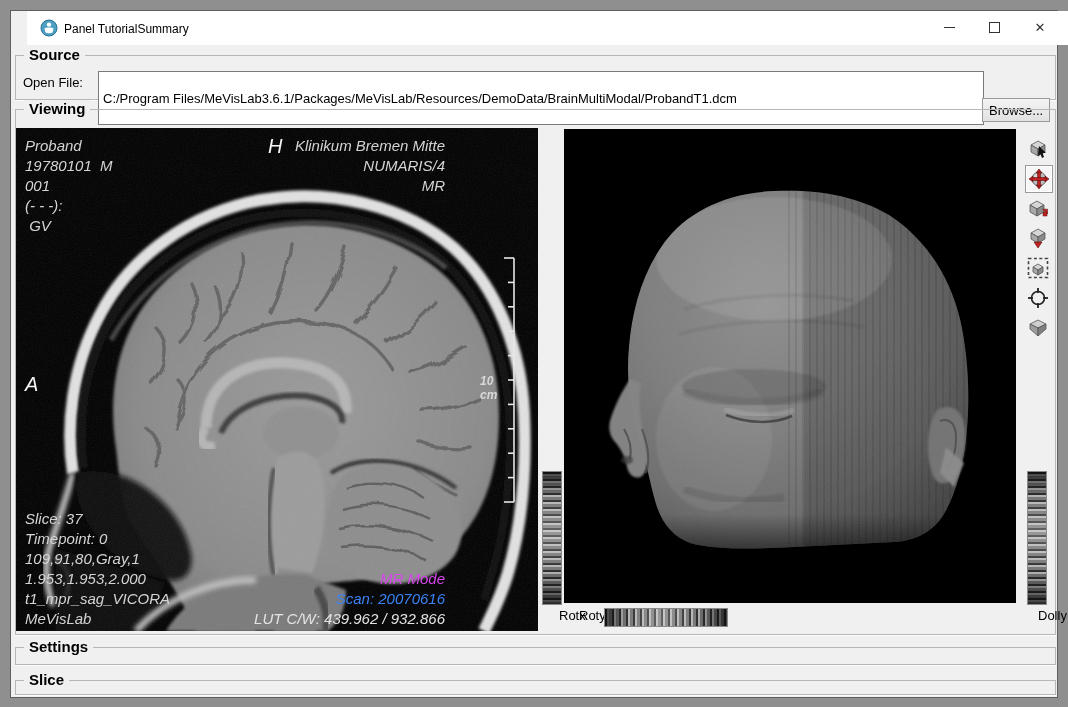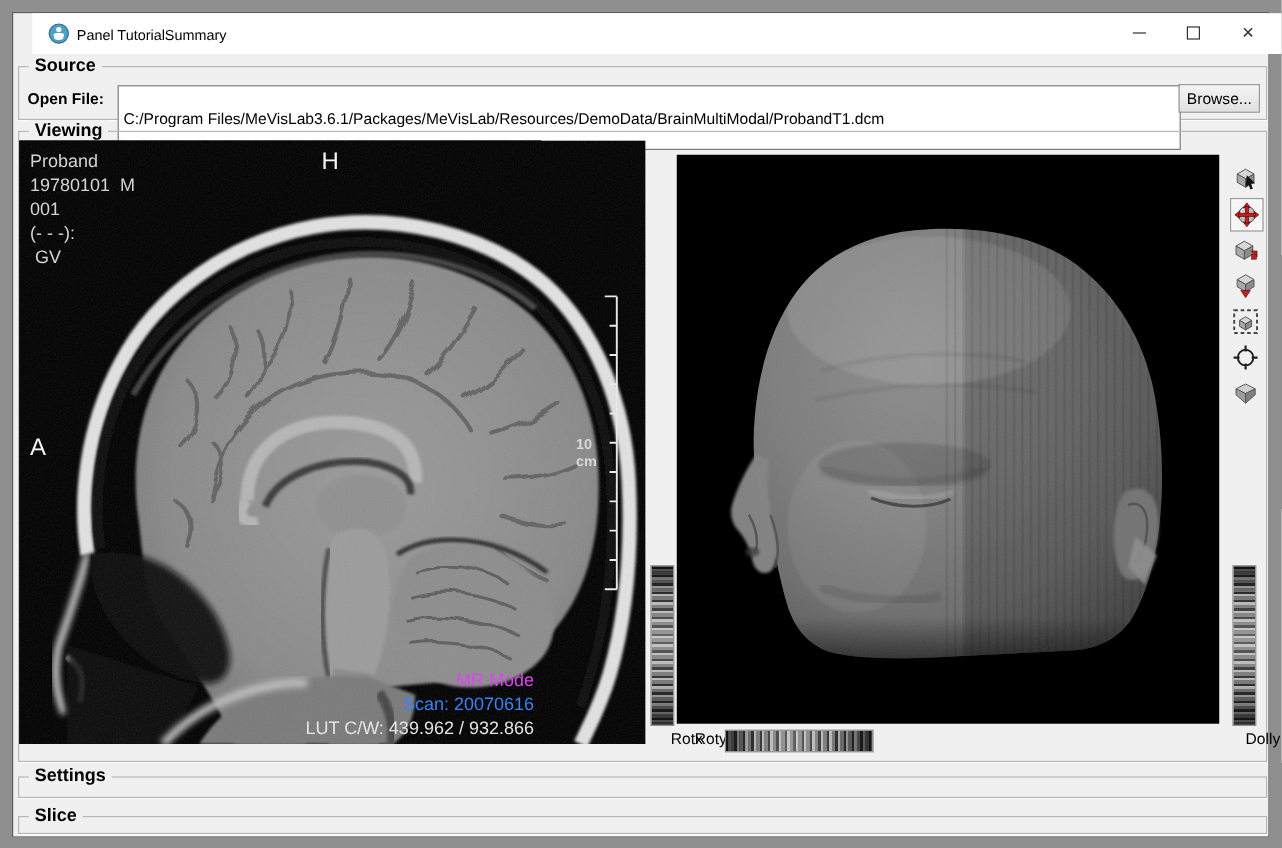--- a/index.html
+++ b/index.html
@@ -7,23 +7,23 @@
   .window{position:absolute;left:10px;top:10px;width:1046px;height:686px;background:#f0f0f0;border:1px solid #5f5f5f;}
   .titlebar{position:absolute;left:16px;top:0;width:100%;height:34px;background:#ffffff;}
   .title-text{position:absolute;left:37px;top:11px;font-size:12px;color:#000;}
   .app-icon{position:absolute;left:13px;top:8px;width:18px;height:18px;}
   .capbtn{position:absolute;top:0;width:45px;height:32px;display:flex;align-items:center;justify-content:center;}
   .glyph-min{width:11px;height:1px;background:#333;}
   .glyph-max{width:9px;height:9px;border:1px solid #333;}
   .glyph-close{font-size:13px;color:#333;line-height:1;}
   .gbox{position:absolute;border:1px solid #b7b7b7;box-shadow:inset 0 0 0 0 #fff,0 1px 0 rgba(255,255,255,.8);}
   .gtitle{position:absolute;top:-10px;left:8px;background:#f0f0f0;padding:0 5px;font-size:15px;font-weight:bold;color:#000;white-space:nowrap;}
-  .field-label{position:absolute;font-size:13px;color:#000;font-weight:bold;}
+  .field-label{position:absolute;font-size:13px;color:#000;}
   .path-input{position:absolute;left:87px;top:60px;width:876px;height:20px;border:1px solid #7a7a7a;background:#fff;font-family:"Liberation Sans",sans-serif;font-size:13px;padding:16px 4px;color:#000;}
-  .btn{position:absolute;background:linear-gradient(#f4f4f4,#e1e1e1);border:1px solid #9a9a9a;font-family:"Liberation Sans",sans-serif;font-size:13px;color:#000;text-align:center;}
+  .btn{position:absolute;background:linear-gradient(#f4f4f4,#e1e1e1);border:1px solid #9a9a9a;font-family:"Liberation Sans",sans-serif;font-size:13px;color:#000;text-align:center;margin-top:28px;}
   .viewer{position:absolute;background:#000;}
   .ovl{position:absolute;color:#d4d4d4;font-size:15px;line-height:20px;white-space:pre;}
   .ovl.right{text-align:right;}
   .marker{position:absolute;color:#f2f2f2;font-size:20px;}
   .scale-label{position:absolute;color:#d8d8d8;font-size:12px;font-weight:bold;}
   .wheel-v{position:absolute;width:18px;height:132px;border:1px solid #8a8a8a;background:
      linear-gradient(to bottom,rgba(0,0,0,.65),rgba(0,0,0,0) 18%,rgba(255,255,255,.25) 45%,rgba(0,0,0,0) 75%,rgba(0,0,0,.65)),
      repeating-linear-gradient(to bottom,#303030 0 2px,#b5b5b5 2px 4px,#777 4px 7px);}
   .wheel-h{position:absolute;width:122px;height:17px;border:1px solid #8a8a8a;background:
      linear-gradient(to right,rgba(0,0,0,.65),rgba(0,0,0,0) 18%,rgba(255,255,255,.25) 45%,rgba(0,0,0,0) 75%,rgba(0,0,0,.65)),
@@ -60,21 +60,21 @@
     <span class="gtitle">Source</span>
   </div>
   <span class="field-label" style="left:12px;top:64px;">Open File:</span>
   <input class="path-input" type="text" value="C:/Program Files/MeVisLab3.6.1/Packages/MeVisLab/Resources/DemoData/BrainMultiModal/ProbandT1.dcm" style="">
   <button class="btn" style="left:971px;top:59px;width:68px;height:24px;">Browse...</button>
 
   <div class="gbox" style="left:4px;top:98px;width:1039px;height:524px;">
     <span class="gtitle">Viewing</span>
   </div>
 
-  <div class="viewer" style="left:5px;top:106px;width:435px;height:503px;">
+  <div class="viewer" style="left:5px;top:117px;width:435px;height:503px;font-style:italic;">
     <svg width="522" height="503" viewBox="0 0 522 503">
       <defs>
         <radialGradient id="brainGrad" cx="52%" cy="45%" r="65%">
           <stop offset="0" stop-color="#9a9a9a"></stop>
             <stop offset="0.7" stop-color="#8a8a8a"></stop>
             <stop offset="1" stop-color="#747474"></stop>
         </radialGradient>
         <filter id="softB">
             <feGaussianBlur stdDeviation="1.4"></feGaussianBlur>
           </filter>
@@ -145,39 +145,41 @@
       <path d="M 150,503 C 175,462 225,442 290,447 L 330,462 C 330,482 322,495 312,503 Z" fill="#7a7a7a" filter="url(#softB)"></path>
       <path d="M 120,503 C 150,470 195,452 240,452" fill="none" stroke="#bdbdbd" stroke-width="7" filter="url(#soft2)"></path>
       <path d="M 300,460 C 310,475 312,490 310,503" fill="none" stroke="#474747" stroke-width="8" filter="url(#softB)"></path>
 
       <rect width="522" height="503" filter="url(#grain)" opacity="0.10"></rect>
     </svg>
 
     
     <div class="ovl" style="left:9px;top:8px;"><span>Proband</span><br><span>19780101  M</span><br><span>001</span><br><span>(- - -):</span><br><span> GV</span></div>
     <span class="marker" style="left:252px;top:7px;">H</span>
+    <div class="ovl right" style="right:6px;top:8px;"><span>Klinikum Bremen Mitte</span><br><span>NUMARIS/4</span><br><span>MR</span></div>
     <span class="marker" style="left:9px;top:245px;">A</span>
     
     <svg style="position:absolute;left:484px;top:128px;" width="16" height="248" viewBox="0 0 16 248">
       <g stroke="#e8e8e8" stroke-width="1.6">
         <line x1="14" y1="2" x2="14" y2="246"></line>
         <line x1="14" y1="2" x2="4" y2="2"></line>
           <line x1="14" y1="246" x2="4" y2="246"></line>
         <line x1="14" y1="26.4" x2="8" y2="26.4"></line>
           <line x1="14" y1="50.8" x2="8" y2="50.8"></line>
         <line x1="14" y1="75.2" x2="8" y2="75.2"></line>
           <line x1="14" y1="99.6" x2="8" y2="99.6"></line>
         <line x1="14" y1="124" x2="8" y2="124"></line>
           <line x1="14" y1="148.4" x2="8" y2="148.4"></line>
         <line x1="14" y1="172.8" x2="8" y2="172.8"></line>
           <line x1="14" y1="197.2" x2="8" y2="197.2"></line>
         <line x1="14" y1="221.6" x2="8" y2="221.6"></line>
       </g>
     </svg>
     <span class="scale-label" style="left:448px;top:246px;margin-left:16px;">10 cm</span>
+    <div class="ovl" style="left:9px;top:381px;"><span>Slice: 37</span><br><span>Timepoint: 0</span><br><span>109,91,80,Gray,1</span><br><span>1.953,1.953,2.000</span><br><span>t1_mpr_sag_VICORA</span><br><span>MeVisLab</span></div>
     <div class="ovl right" style="right:6px;top:441px;"><span style="color:#d946ef;">MR Mode</span><br><span style="color:#3b82f6;">Scan: 20070616</span><br><span style="color:#e4e4e4;">LUT C/W: 439.962 / 932.866</span></div>
   </div>
 
   <div class="viewer" style="left:553px;top:118px;width:452px;height:474px;">
     <svg width="452" height="474" viewBox="0 0 452 474">
       <defs>
         <radialGradient id="gHead" cx="40%" cy="32%" r="78%">
           <stop offset="0" stop-color="#8d8d8d"></stop>
             <stop offset="0.45" stop-color="#7e7e7e"></stop>
             <stop offset="0.75" stop-color="#6e6e6e"></stop>

